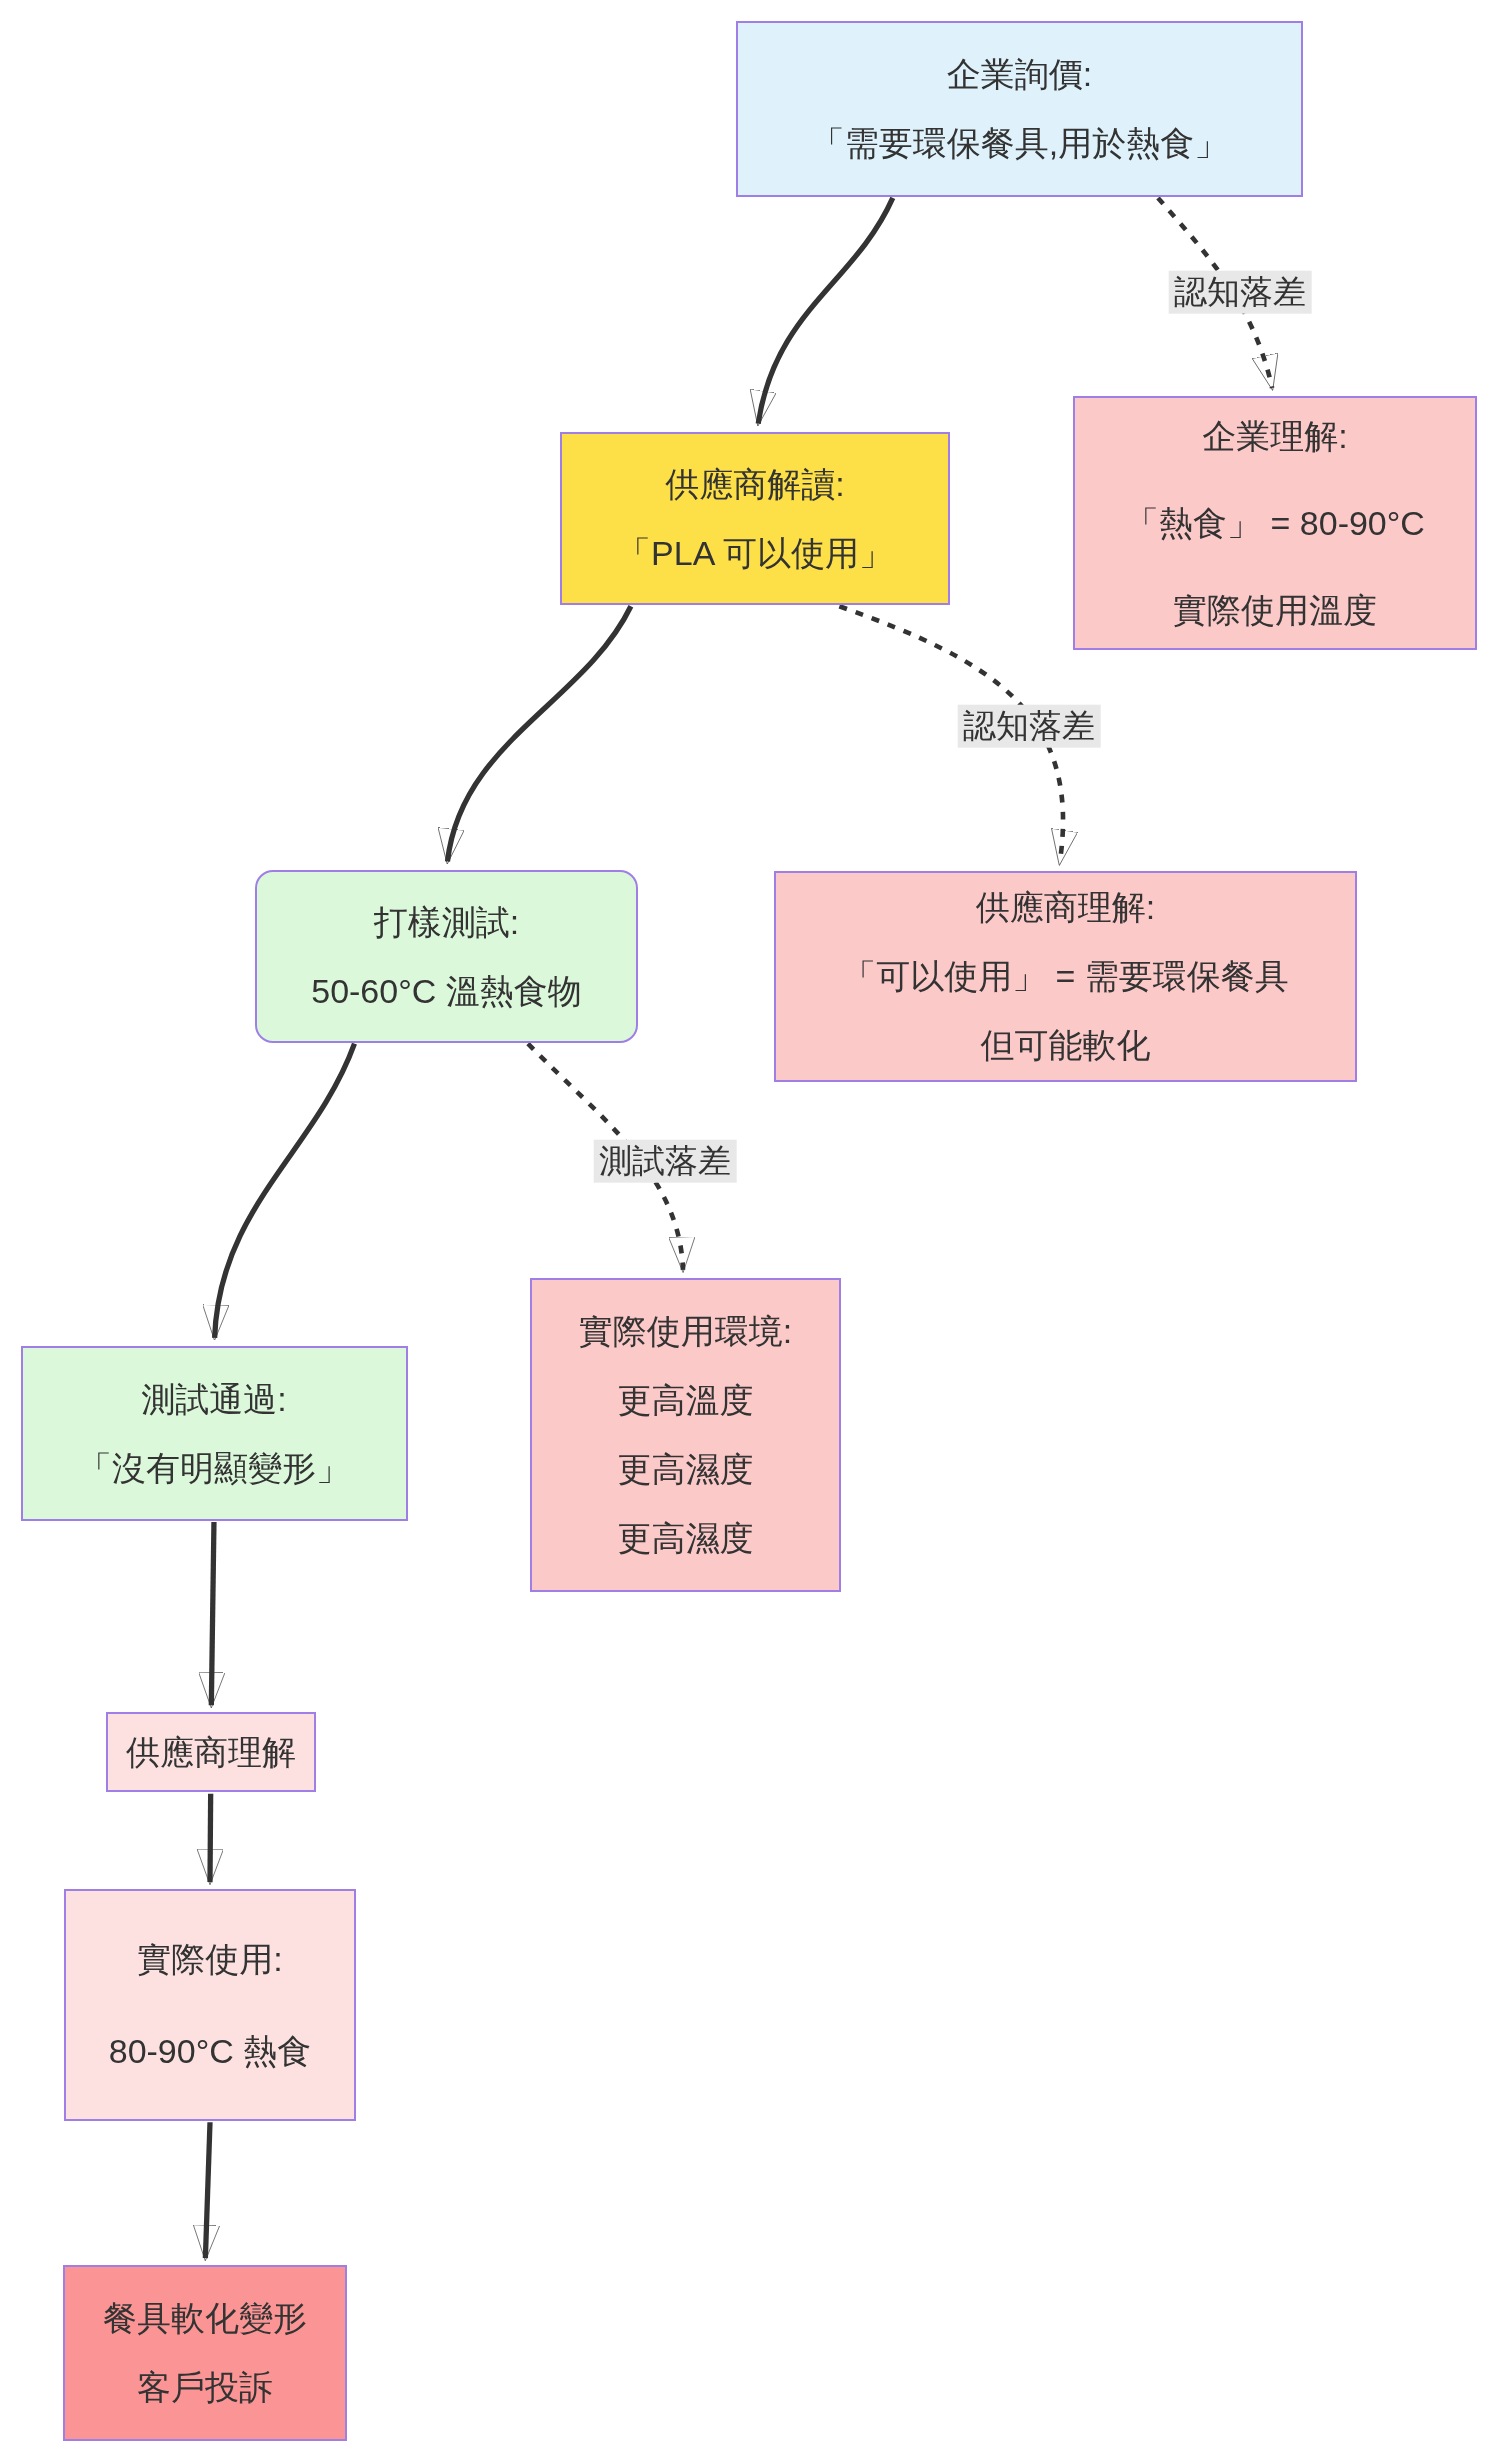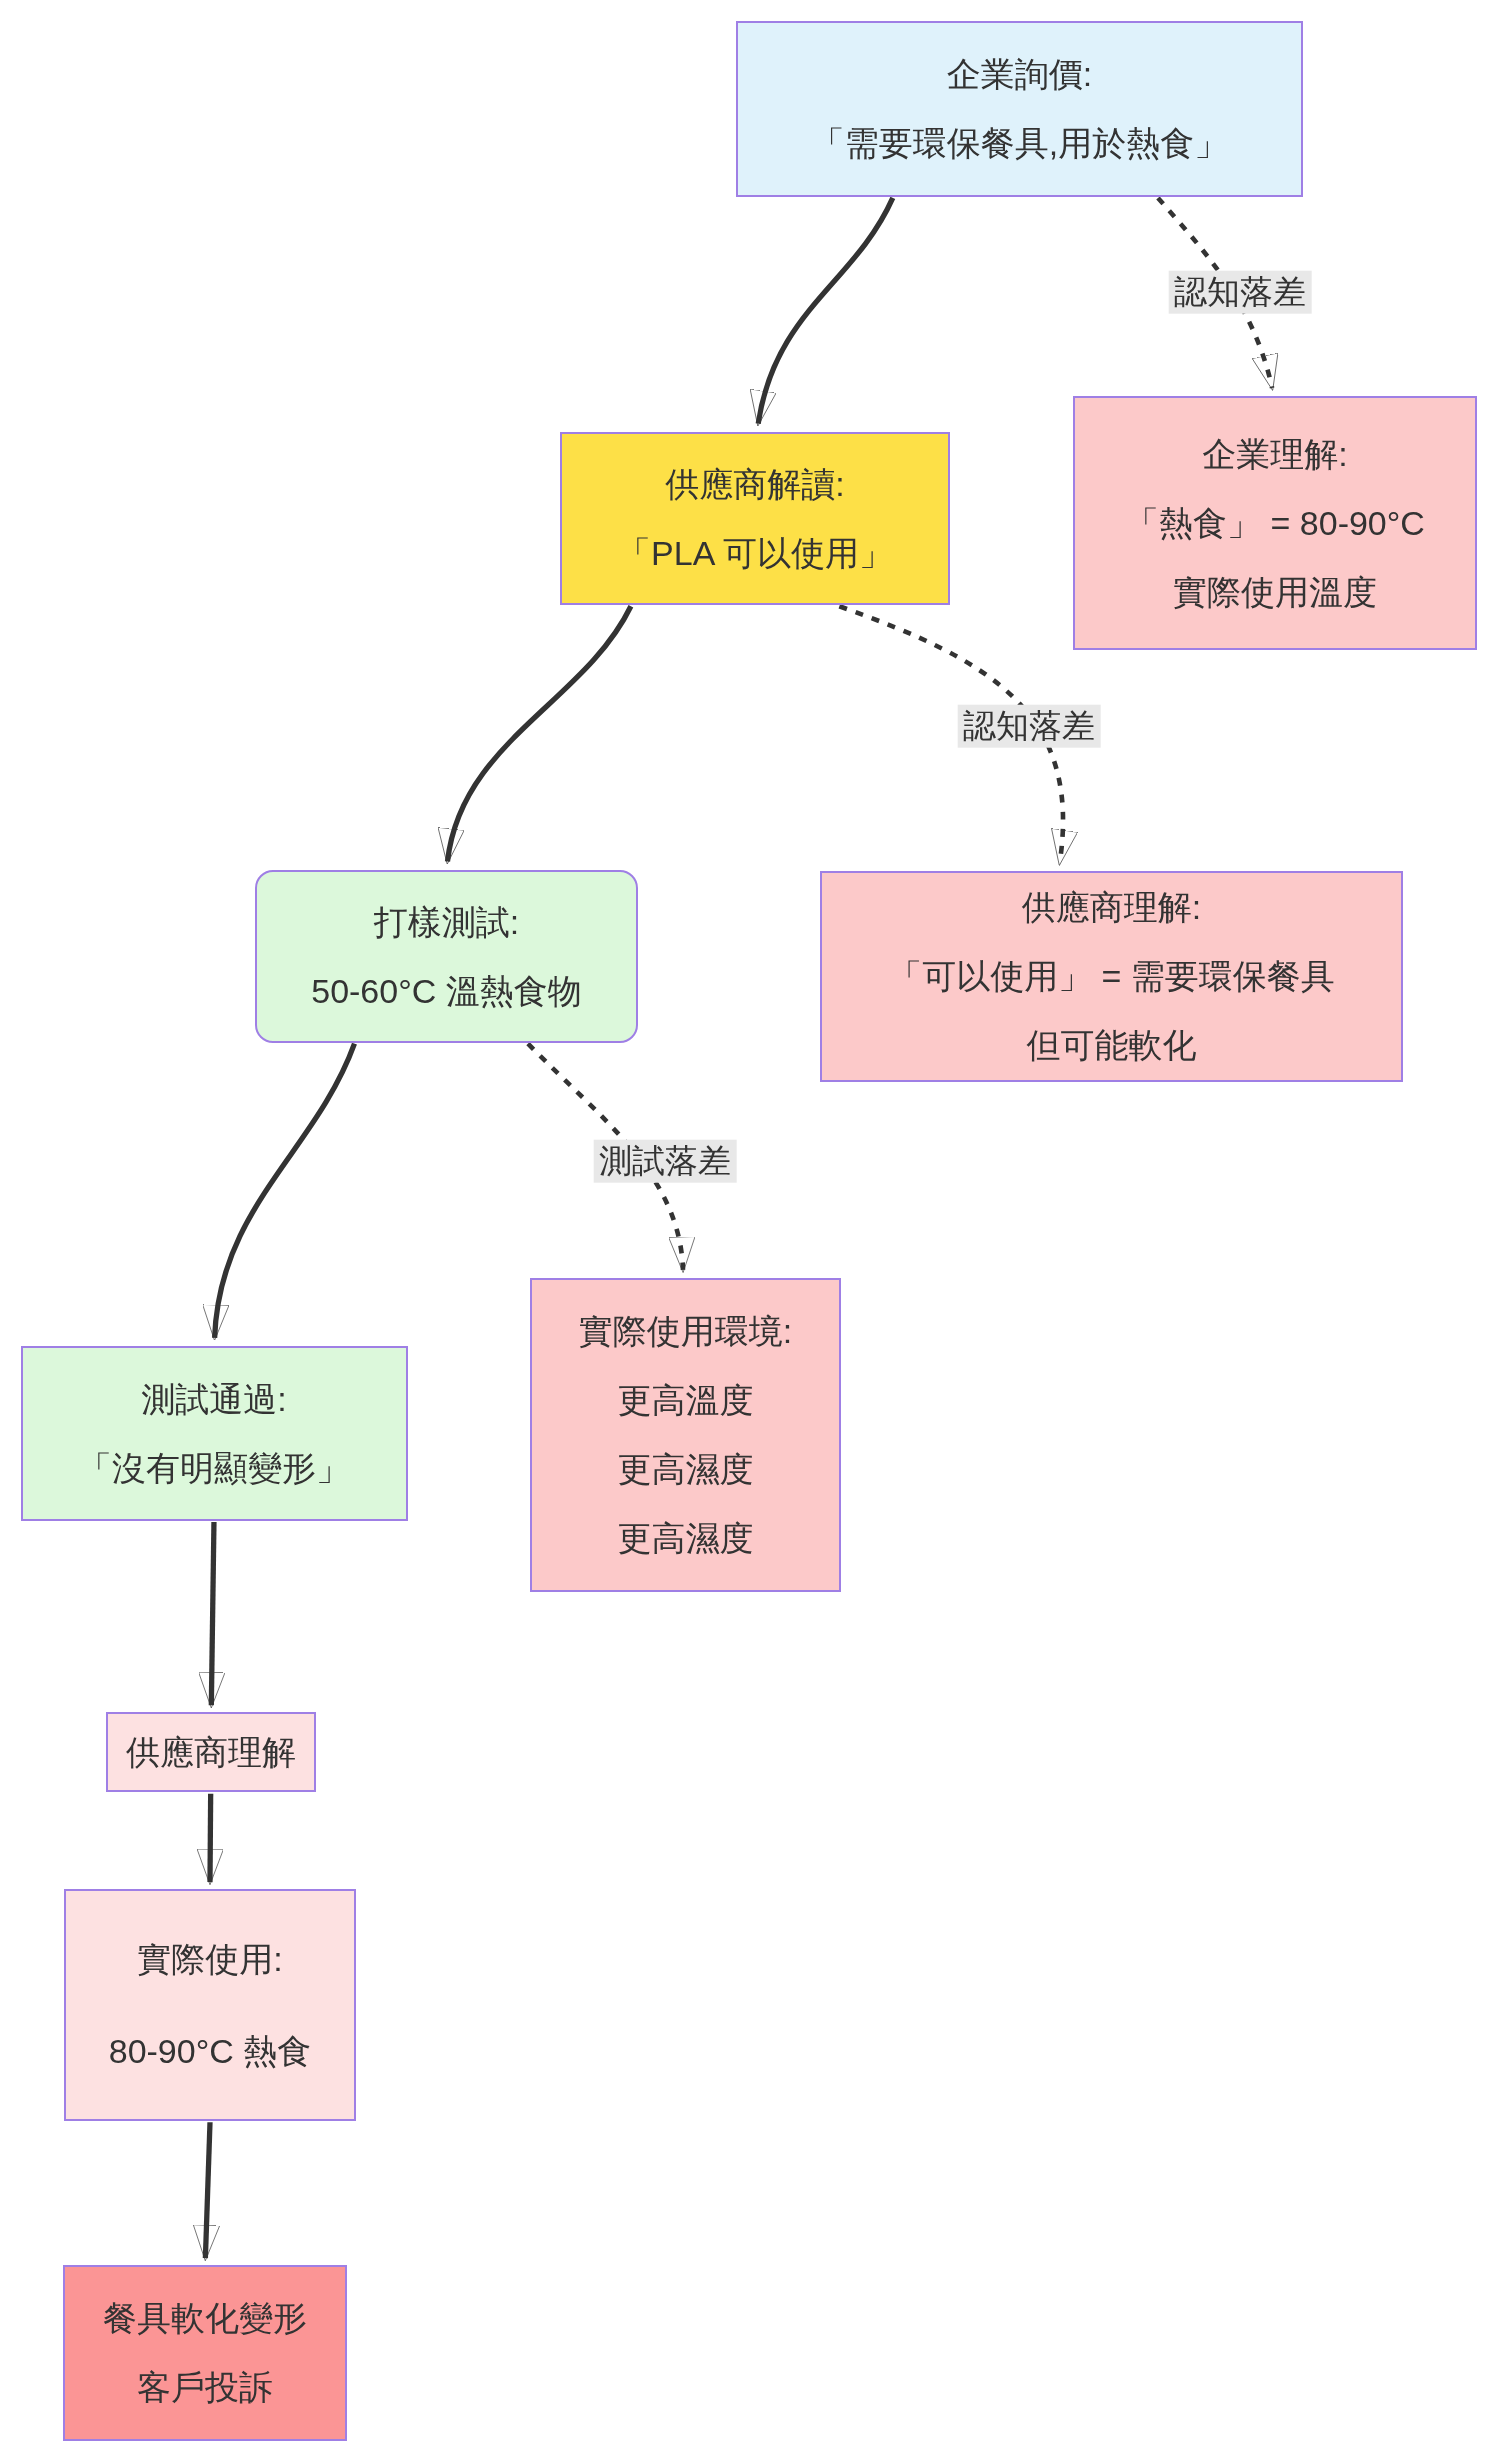--- a/index.html
+++ b/index.html
@@ -21,21 +21,21 @@
     border:2.6px solid #9f7fe5;
     display:flex;flex-direction:column;justify-content:center;align-items:center;
     text-align:center;
     font-size:34px;line-height:69px;
     white-space:nowrap;
   }
   .n-inquiry{left:736px;top:21px;width:567px;height:176px;background:#dff2fb;}
   .n-supplier-reading{left:560px;top:432px;width:390px;height:173px;background:#fdf4e3;}
   .n-company-understanding{left:1073px;top:396px;width:404px;height:254px;background:#fcc9c9;}
   .n-sample-test{left:255px;top:870px;width:383px;height:173px;background:#dcf8db;}
-  .n-supplier-understanding{left:774px;top:871px;width:583px;height:211px;background:#fcc9c9;margin-left:46px;}
+  .n-supplier-understanding{left:774px;top:871px;width:583px;height:211px;background:#fcc9c9;}
   .n-test-passed{left:20.5px;top:1346px;width:387px;height:175px;background:#dcf8db;}
   .n-real-environment{left:530px;top:1278px;width:311px;height:314px;background:#fcc9c9;}
   .n-mass-production{left:106px;top:1712px;width:210px;height:80px;background:#fde1e1;}
   .n-actual-use{left:64px;top:1889px;width:292px;height:232px;background:#fde1e1;line-height:92px;}
   .n-complaint{left:63px;top:2265px;width:284px;height:176px;background:#fb9595;}
   .edge-label{
     position:absolute;
     transform:translate(-50%,-50%);
     background:#e8e8e8;
     font-size:33px;line-height:40px;
@@ -71,21 +71,21 @@
   <div class="node n-inquiry" style="background: rgb(223, 242, 251);">
     <div class="ln">企業詢價:</div>
     <div class="ln">「需要環保餐具,用於熱食」</div>
   </div>
 
   <div class="node n-supplier-reading" style="background: #fde047;">
     <div class="ln">供應商解讀:</div>
     <div class="ln">「PLA 可以使用」</div>
   </div>
 
-  <div class="node n-company-understanding" style="background: rgb(252, 201, 201);">
+  <div class="node n-company-understanding" style="background: rgb(252, 201, 201); gap: 18px;">
     <div class="ln">企業理解:</div>
     <div class="ln">「熱食」 = 80-90°C</div>
     <div class="ln">實際使用溫度</div>
   </div>
 
   <div class="node n-sample-test" style="background: rgb(220, 248, 219); border-radius: 18px;">
     <div class="ln">打樣測試:</div>
     <div class="ln">50-60°C 溫熱食物</div>
   </div>
 

